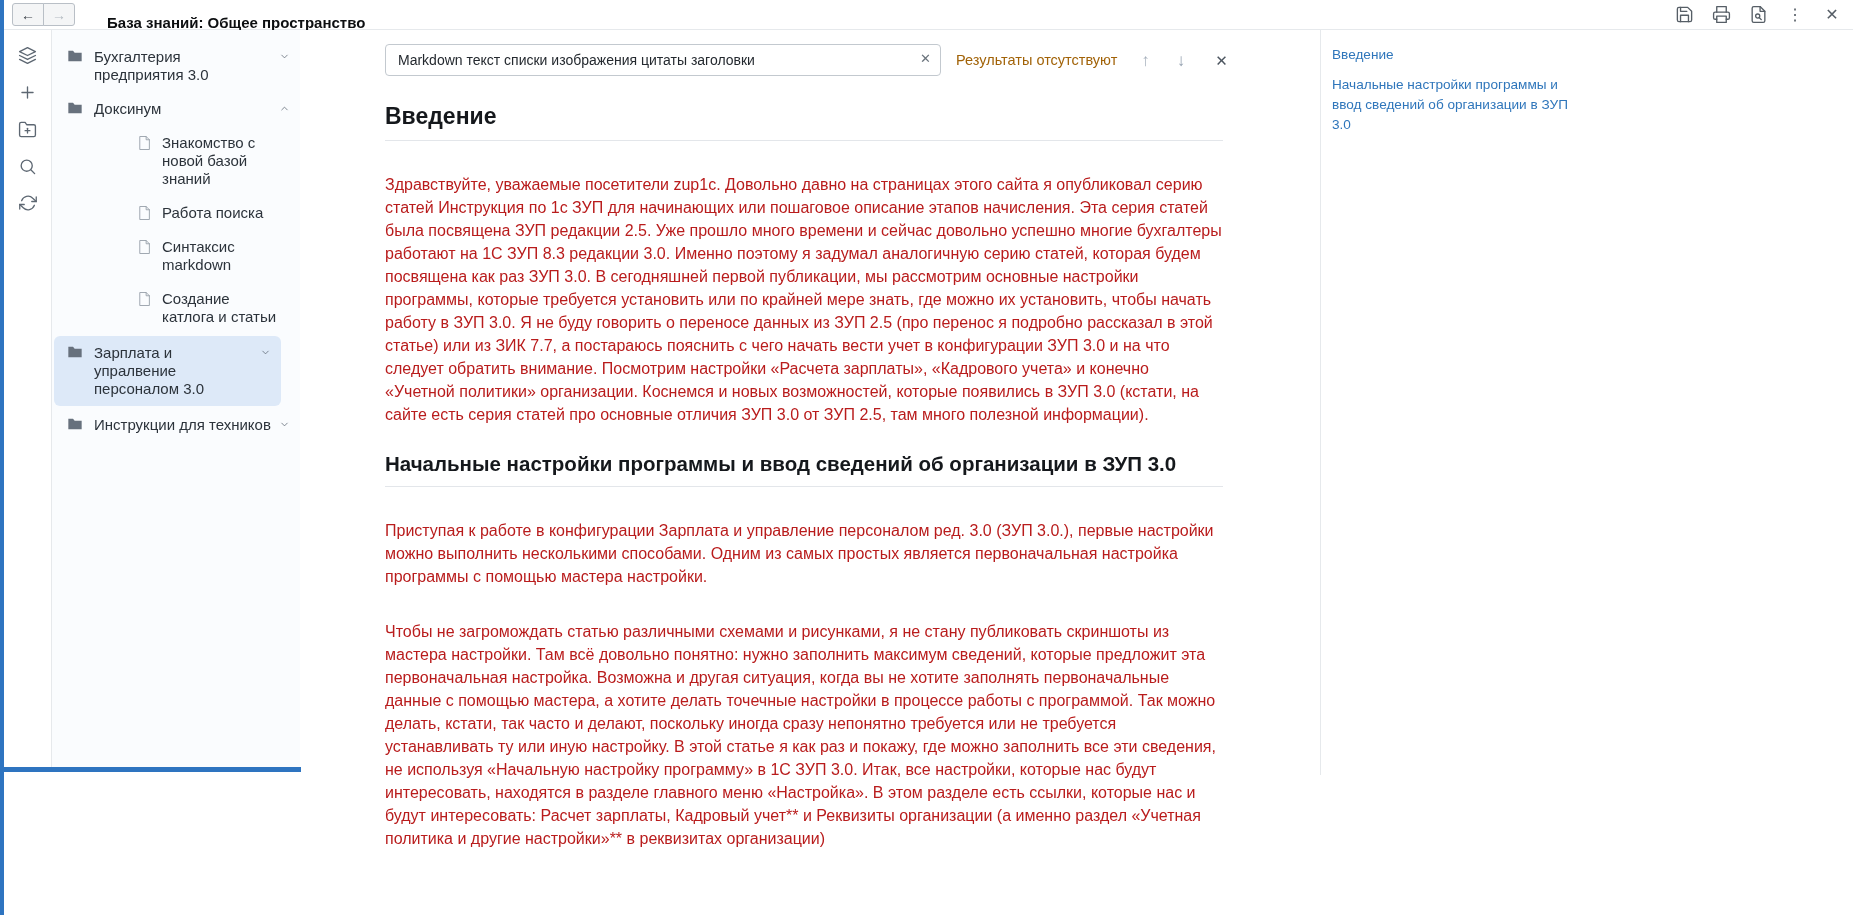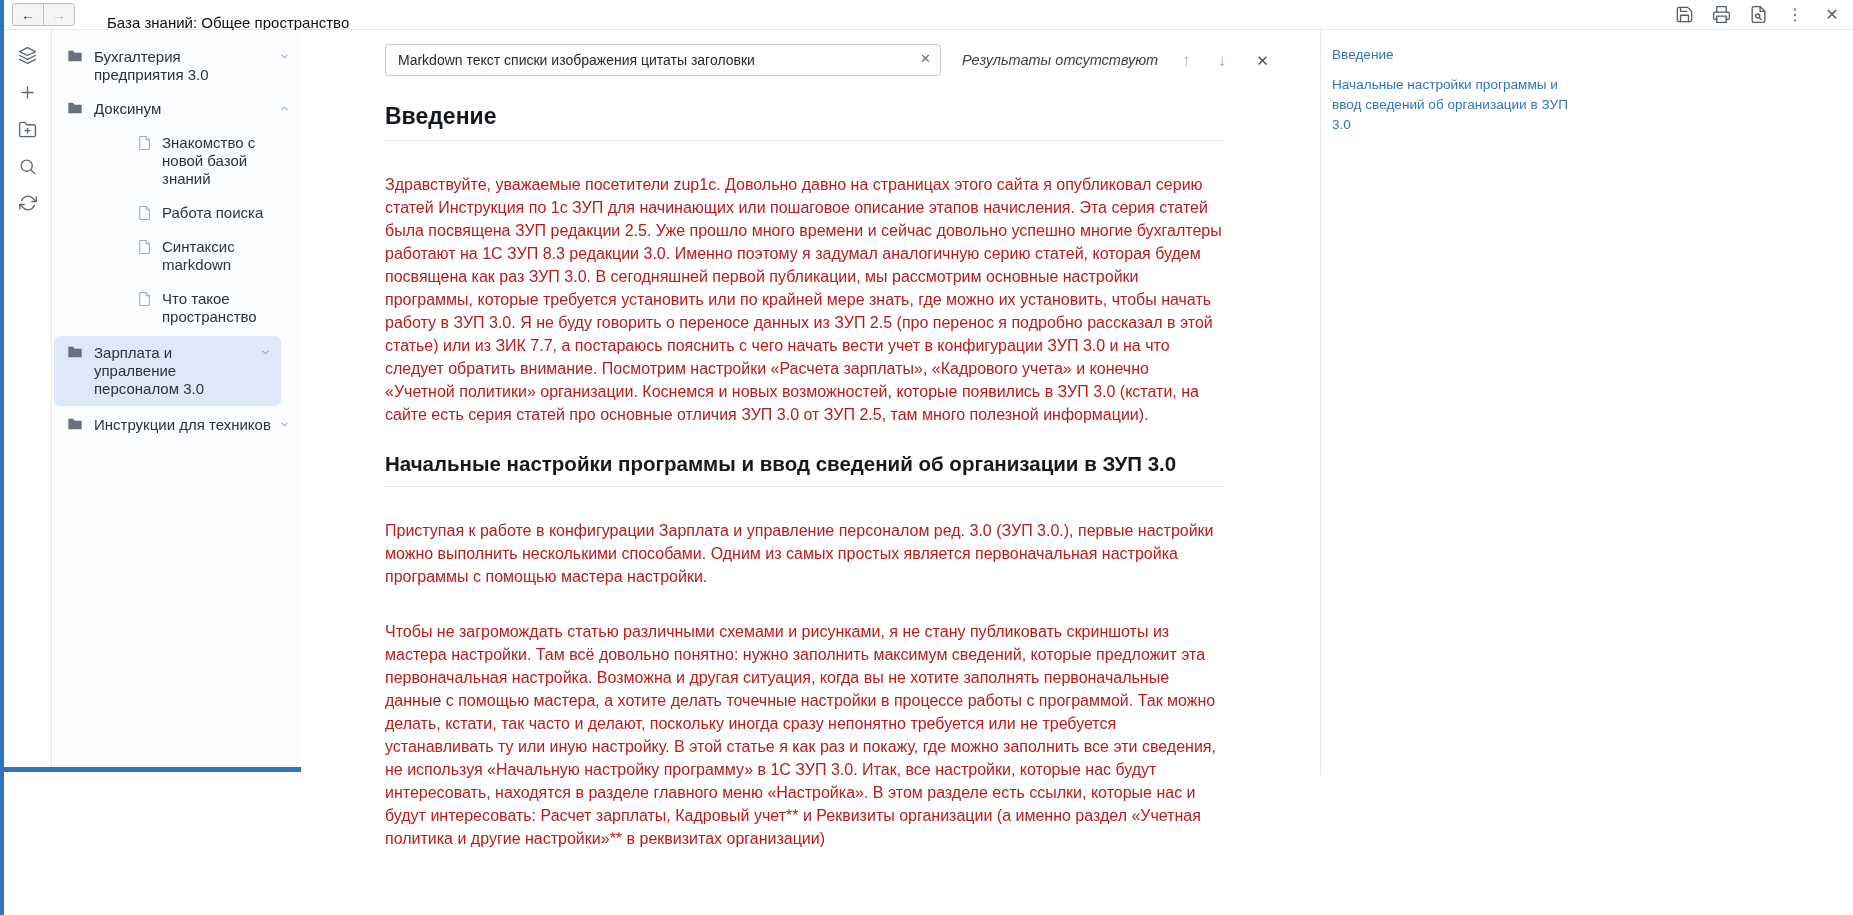--- a/index.html
+++ b/index.html
@@ -16,21 +16,21 @@
   .edge-left { position:absolute; left:0; top:0; width:4px; height:915px; background:#2e74c0; }
   .edge-bottom-sidebar { position:absolute; left:0; top:767px; width:301px; height:5px; background:#2e74c0; }
 
   .topbar { position:absolute; left:4px; top:0; width:1849px; height:30px; background:#fff;
             border-bottom:1px solid #e6e9ec; display:flex; align-items:center; }
   .nav-group { display:flex; margin-left:8px; }
   .nav-btn { width:32px; height:23px; background:#f4f5f6; border:1px solid #b9bfc6; display:flex;
              align-items:center; justify-content:center; font-size:14px; cursor:pointer; padding:0; }
   .nav-btn.back { border-radius:3px 0 0 3px; color:#3d434a; }
   .nav-btn.fwd  { border-radius:0 3px 3px 0; margin-left:-1px; color:#b3bac1; }
-  .win-title { margin-left:32px; font-size:15px; font-weight:400; color:#0d0f11;margin-top:16px; }
+  .win-title { margin-left:32px; font-size:15px; font-weight:700; color:#0d0f11;margin-top:16px; }
   .topbar-actions { margin-left:auto; margin-right:10px; display:flex; align-items:center; gap:15px; color:#565e66; }
   .tb-ic { width:22px; height:22px; display:flex; align-items:center; justify-content:center; cursor:pointer; }
   .tb-glyph { font-size:16px; line-height:1; color:#565e66; }
 
   
   .activity { position:absolute; left:4px; top:30px; width:48px; height:737px; background:#fff;
               border-right:1px solid #e6e9ec; display:flex; flex-direction:column; align-items:center;
               padding-top:13px; gap:13px; color:#5d6772; }
   .act-btn { width:24px; height:24px; display:flex; align-items:center; justify-content:center; cursor:pointer; }
 
@@ -48,21 +48,21 @@
   .doc-ic { color:#99a1ab; }
 
   
   .main { position:absolute; left:301px; top:30px; width:1019px; height:745px; background:#fff; }
   .search-row { display:flex; align-items:center; padding:14px 0 0 84px; }
   .search-box { position:relative; width:556px; height:32px; flex:none; }
   .search-box input { width:100%; height:100%; border:1px solid #c3c9cf; border-radius:4px;
                       padding:0 32px 0 12px; font-size:14px; color:#24292f; font-family:inherit;
                       background:#fff; outline:none; }
   .search-clear { position:absolute; right:10px; top:8px; font-size:13px; color:#6a737c; cursor:pointer; line-height:1; }
-  .search-status { margin-left:21px; font-size:14.5px; color:#404040;font-style:italic; }
+  .search-status { margin-left:15px; font-size:14.5px; color:#a16207; }
   .srch-up   { margin-left:24px; font-size:17px; color:#a6b0bc; cursor:pointer; line-height:1; }
   .srch-down { margin-left:27px; font-size:17px; color:#93a0af; cursor:pointer; line-height:1; }
   .srch-close{ margin-left:30px; font-size:15px; color:#4c555f; cursor:pointer; line-height:1; }
 
   .article { margin:0 0 0 84px; width:838px; }
   .article h1 { font-size:23px; font-weight:700; color:#15181c; margin:27px 0 0 0;
                 padding-bottom:10px; border-bottom:1px solid #e3e6ea; }
   .article h2 { font-size:20.5px; font-weight:700; color:#15181c; margin:26px 0 0 0;
                 padding-bottom:10px; border-bottom:1px solid #e3e6ea; }
   .article p { font-size:16px; line-height:23px; color:#b91c1c; margin:32px 0 18px 0; }
@@ -207,30 +207,30 @@
   <div class="tree-row child">
     <span class="t-ic doc-ic">
       <svg class="ico" width="13" height="16" viewBox="0 0 24 28" stroke-width="2.2">
           <path d="M4 2h11l6 6v18H4z"></path>
           <path d="M15 2v6h6"></path>
         </svg>
     </span>
     <span class="lbl">Синтаксис markdown</span>
   </div>
 
-
-  <div class="tree-row child">
-    <span class="t-ic doc-ic">
-      <svg class="ico" width="13" height="16" viewBox="0 0 24 28" stroke-width="2.2">
-          <path d="M4 2h11l6 6v18H4z"></path>
-          <path d="M15 2v6h6"></path>
-        </svg>
-    </span>
-    <span class="lbl">Что такое пространство</span>
-  </div>
+  <div class="tree-row child">
+    <span class="t-ic doc-ic">
+      <svg class="ico" width="13" height="16" viewBox="0 0 24 28" stroke-width="2.2">
+          <path d="M4 2h11l6 6v18H4z"></path>
+          <path d="M15 2v6h6"></path>
+        </svg>
+    </span>
+    <span class="lbl">Создание катлога и статьи</span>
+  </div>
+
 
   <div class="tree-row selected">
     <span class="t-ic folder-ic">
       <svg width="16" height="14" viewBox="0 0 24 20">
           <path d="M2 2h7l2.5 3H22v13H2z" fill="currentColor"></path>
         </svg>
     </span>
     <span class="lbl">Зарплата и упралвение персоналом 3.0</span>
     <span class="chev">
       <svg class="ico" width="11" height="11" viewBox="0 0 24 24">

